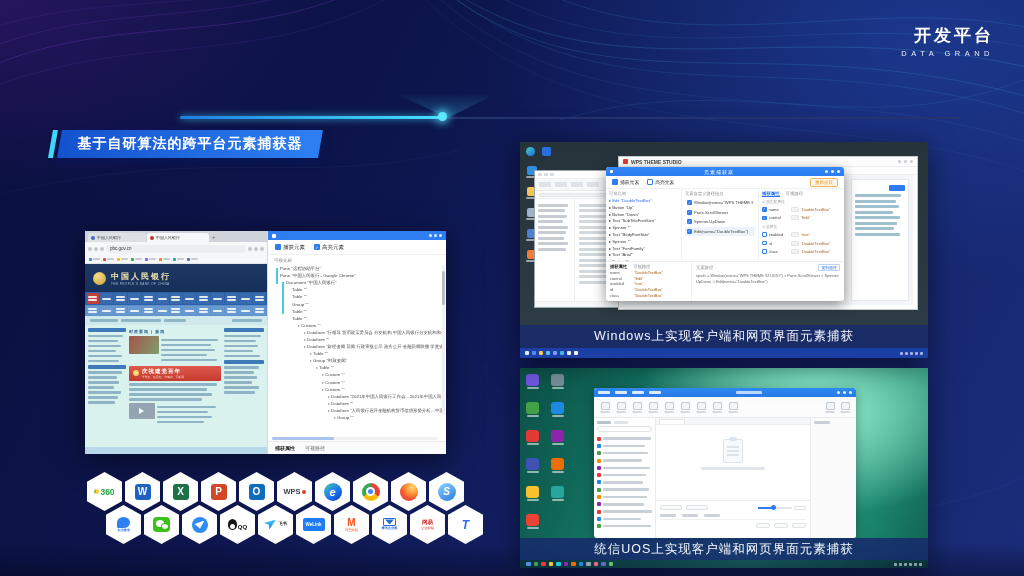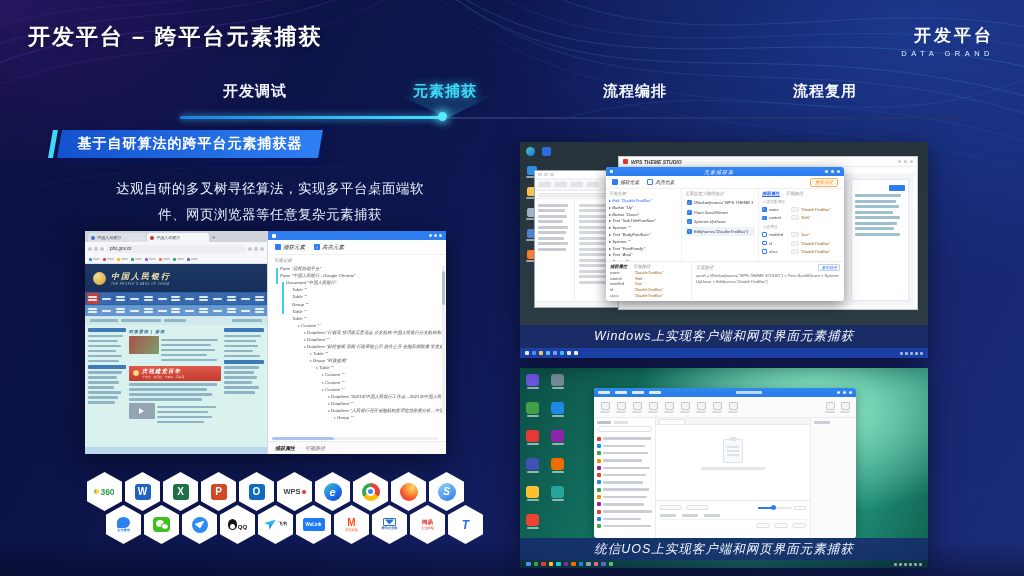--- a/index.html
+++ b/index.html
@@ -29,21 +29,21 @@
     background:linear-gradient(90deg,#1e7fe0,#46e0ff);box-shadow:0 0 7px rgba(70,224,255,.8);}
   .track-dot{position:absolute;left:438px;top:112px;width:9px;height:9px;border-radius:50%;background:#5ae8ff;box-shadow:0 0 9px 2px rgba(90,232,255,.85);}
 
   .badge{position:absolute;left:57px;top:130px;height:28px;display:flex;align-items:center;padding:0 18px;
     background:linear-gradient(90deg,#1452cd,#2e80f2);transform:skewX(-10deg);transform-origin:bottom left;
     box-shadow:0 3px 10px rgba(0,25,110,.5);}
   .badge::before{content:"";position:absolute;left:-9px;top:0;bottom:0;width:5px;background:#3fd9f7;}
   .badge-text{transform:skewX(10deg);font-size:14px;font-weight:700;color:#fff;letter-spacing:1px;white-space:nowrap;}
   .desc{position:absolute;left:60px;top:176px;width:420px;text-align:center;font-size:13.5px;line-height:1.95;color:#eef2ff;letter-spacing:.5px;}
 
-  .shot{position:absolute;box-shadow:0 6px 26px rgba(0,0,0,.5);font-style:italic;}
+  .shot{position:absolute;box-shadow:0 6px 26px rgba(0,0,0,.5);}
   
   #shot-left{left:85px;top:231px;width:361px;height:223px;background:#fff;display:flex;}
   .br{width:182px;height:100%;display:flex;flex-direction:column;background:#dee1e5;}
   .br-tabs{height:11px;display:flex;align-items:flex-end;padding:1px 3px 0 3px;gap:1px;background:#cfd4da;}
   .br-tab{display:flex;align-items:center;gap:2px;height:9px;padding:0 3px;border-radius:3px 3px 0 0;min-width:0;}
   .br-tab.inactive{background:#dde1e6;width:58px;}
   .br-tab.active{background:#f6f7f8;width:62px;}
   .fav{width:4px;height:4px;border-radius:50%;flex:none;}
   .fav.b{background:#3b6fd4;} .fav.r{background:#c23531;}
   .br-tab span.ttl{font-size:4px;color:#444;white-space:nowrap;overflow:hidden;}
@@ -311,46 +311,35 @@
       <path d="M-40,60 C110,-10 230,40 380,-40" opacity="0.14"></path>
       <path d="M-40,100 C140,20 260,80 420,-20" opacity="0.10"></path>
       <path d="M-40,40 C100,-20 220,30 360,-50" opacity="0.10"></path>
     </g>
     <g stroke="#6a8cff" fill="none" stroke-width="1">
       <path d="M-20,200 C200,140 300,190 460,150" opacity="0.06"></path>
       <path d="M600,576 C760,500 900,540 1040,470" opacity="0.07"></path>
     </g>
   </svg>
 
-  <div class="page-title">开发平台 – 跨平台元素捕获</div>
 
   <div class="logo">
     <div class="logo-cn">开发平台</div>
     <div class="logo-en">DATA GRAND</div>
   </div>
 
-  <div class="tabs" id="tabs">
-      <div class="tab">开发调试</div>
-      <div class="tab active">元素捕获</div>
-      <div class="tab">流程编排</div>
-      <div class="tab">流程复用</div>
-    </div>
   <div class="beam"></div>
   <div class="track"></div>
   <div class="track-fill"></div>
   <div class="track-dot"></div>
 
   <div class="badge">
     <span class="badge-text">基于自研算法的跨平台元素捕获器</span>
   </div>
 
-  <div class="desc">
-    <div>达观自研的多叉树寻径算法，实现多平台桌面端软</div>
-    <div>件、网页浏览器等任意复杂元素捕获</div>
-  </div>
 
   <div id="shot-left" class="shot">
     <div class="br">
       <div class="br-tabs">
         <div class="br-tab inactive">
           <span class="fav b"></span>
           <span class="ttl">中国人民银行</span>
         </div>
         <div class="br-tab active">
           <span class="fav r"></span>

